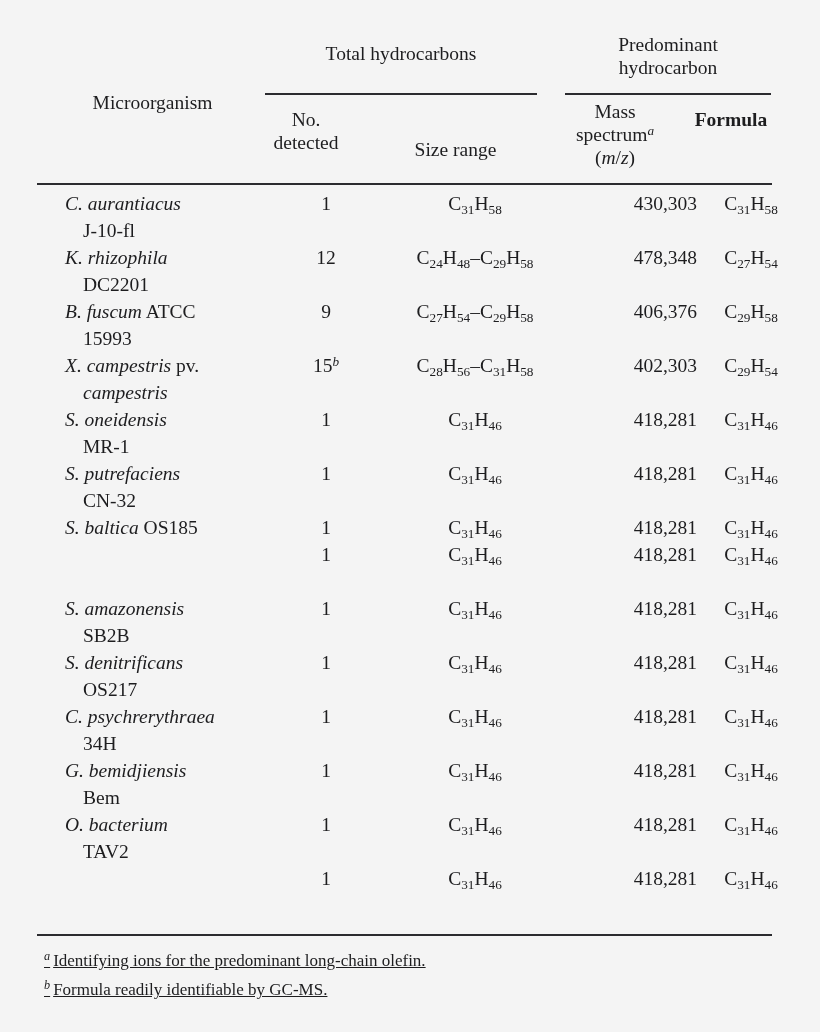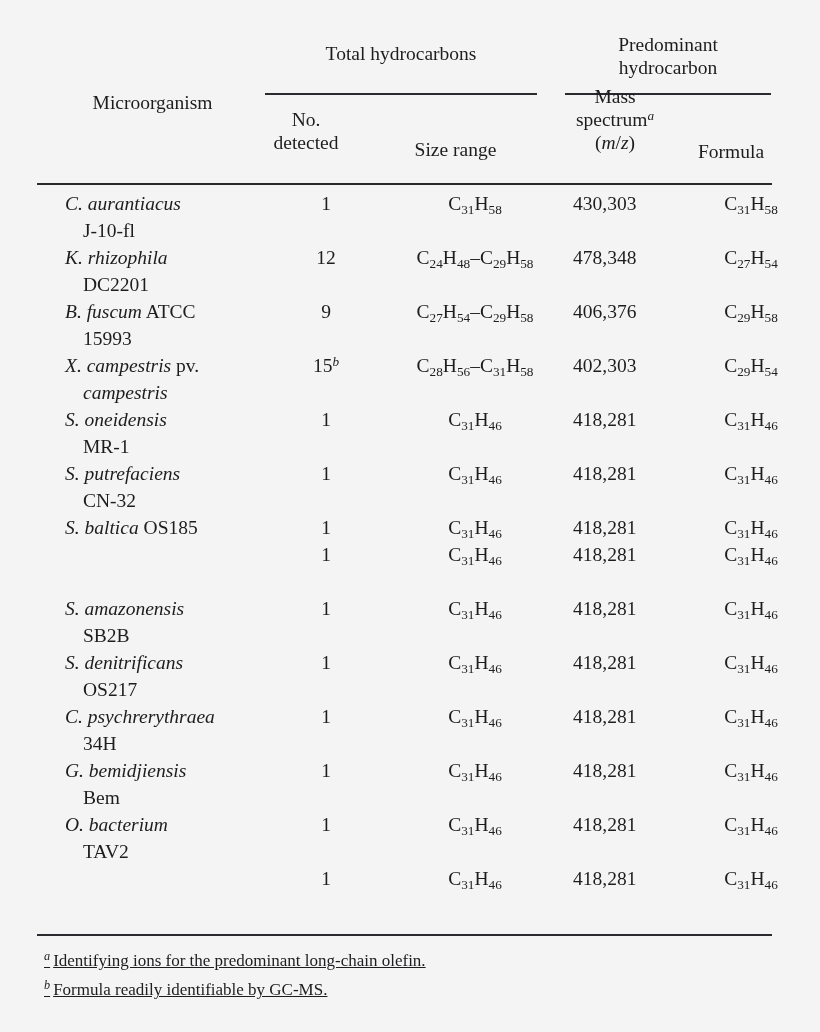--- a/index.html
+++ b/index.html
@@ -40,22 +40,22 @@
     position: absolute;
     text-align: center;
     line-height: 1.18;
     font-size: 19.5px;
   }
   .hdr-total    { left: 265px; width: 272px; top: 42px; }
   .hdr-predom   { left: 565px; width: 206px; top: 33px; }
   .hdr-micro    { left: 45px;  width: 215px; top: 91px; }
   .hdr-no       { left: 252px; width: 108px; top: 108px; }
   .hdr-size     { left: 368px; width: 175px; top: 126px; margin-top: 12px; }
-  .hdr-mass     { left: 553px; width: 124px; top: 85px; }
-  .hdr-formula  { left: 681px; width: 100px; top: 140px; }
+  .hdr-mass     { left: 553px; width: 124px; top: 100px; }
+  .hdr-formula  { left: 681px; width: 100px; top: 108px; font-weight: bold; }
 
   
   .body {
     position: absolute;
     top: 190px;
     left: 0;
     width: 820px;
     margin-left: 20px;
   }
   .row {
@@ -91,21 +91,21 @@
     text-align: center;
   }
   .c-size {
     left: 360px;
     width: 190px;
     text-align: center;
   }
   .c-mass {
     left: 553px;
     width: 124px;
-    text-align: left;
+    text-align: right;
   }
   .c-formula {
     left: 681px;
     width: 100px;
     text-align: center;
   }
 
   sub {
     font-size: 0.68em;
     vertical-align: -0.28em;

